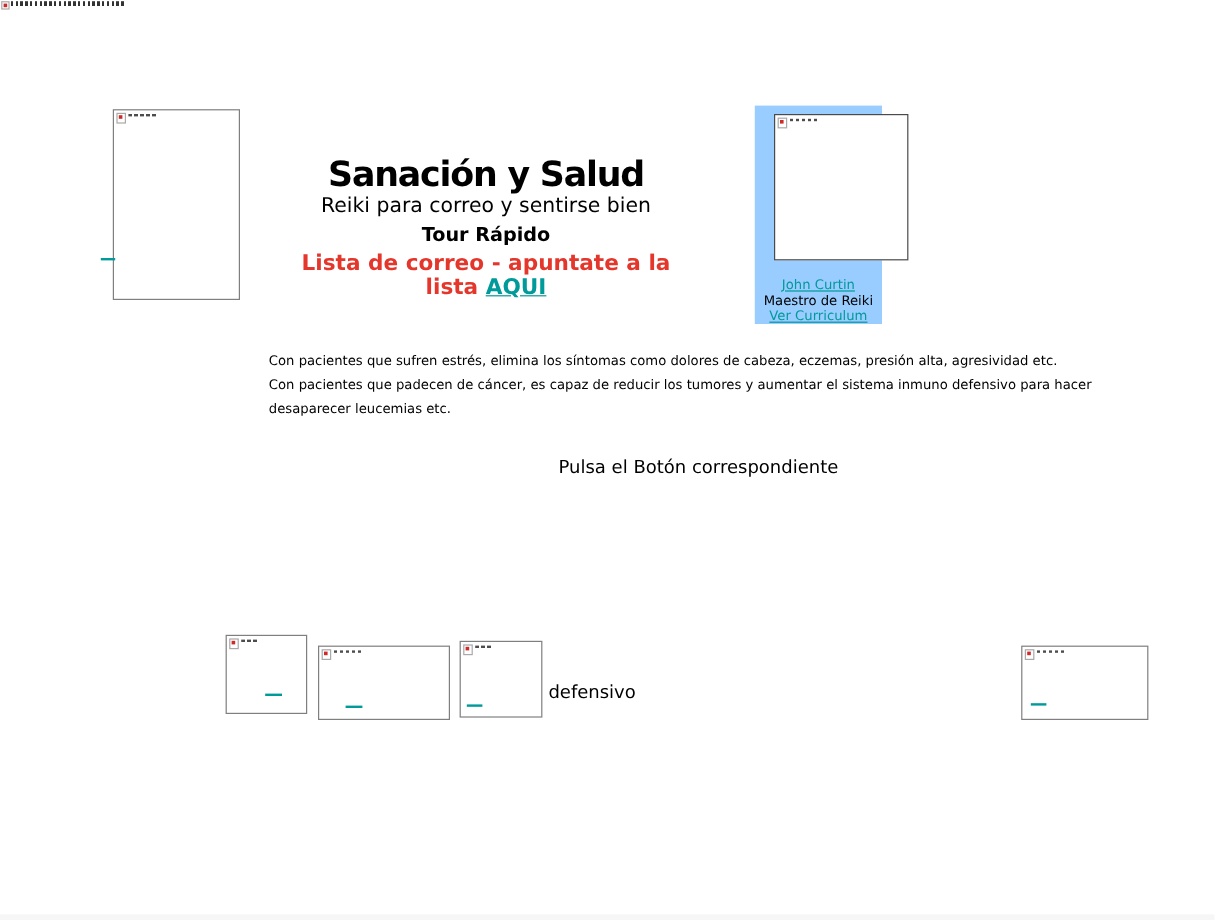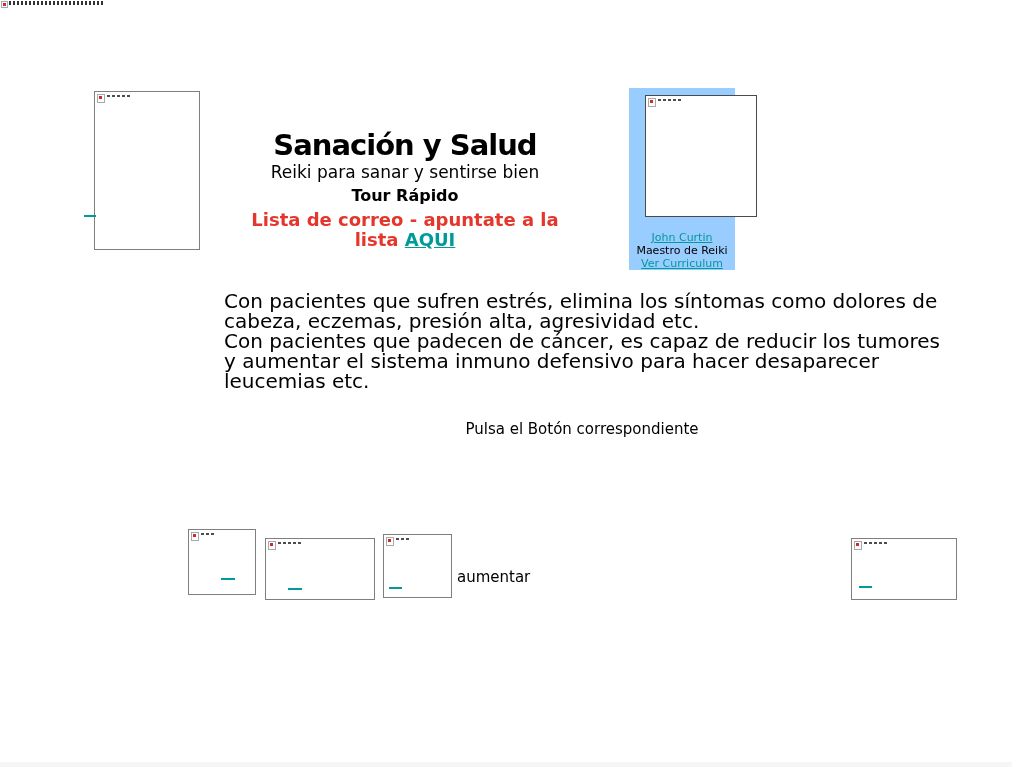--- a/index.html
+++ b/index.html
@@ -43,21 +43,21 @@
   .photo-box  { left:645px; top:95px; width:112px; height:122px; }
   .instructor-text { position:absolute; left:623px; top:231px; width:118px; text-align:center;
     font-size:11px; line-height:13px; }
   .instructor-text a { color:#009a9a; text-decoration:underline; display:block; cursor:pointer; }
   .instructor-text .role { color:#000; }
 
   
   .content { position:absolute; left:224px; top:291px; width:716px; }
   .heading { text-align:center; font-weight:bold; font-size:16px; margin-bottom:7px; }
   .heading .hnum { font-size:20px; }
-  .para { font-size:20px; line-height:20px; text-align:left; }
+  .para { font-size:11px; line-height:20px; text-align:left; }
   .related { font-size:15px; line-height:20px; margin-top:20px; }
   .related a { color:#009a9a; text-decoration:underline; cursor:pointer; }
   .related .sep { color:#000; }
   .cta { text-align:center; font-size:15px; line-height:20px; margin-top:28px; }
 
   .siguiente { position:absolute; left:457px; top:568px; font-size:15px; }
 
   .bottom-strip { position:absolute; left:0; top:762px; width:1024px; height:5px; background:#f6f6f6; }
 </style>
 </head>
@@ -76,21 +76,21 @@
       <span class="alt-lines">
         <span class="alt-line"></span>
         <span class="alt-line short" style="display:block;"></span>
       </span>
     </div>
   </div>
   <span class="dash-link" style="left:84px; top:215px; width:12px;"></span>
 
   <div class="header-block">
     <div class="site-title">Sanación y Salud</div>
-    <div class="site-subtitle">Reiki para sanar y sentirse bien</div>
+    <div class="site-subtitle">Reiki para correo y sentirse bien</div>
     <div class="tour">Tour Rápido</div>
     <div class="maillist">
       <span>Lista de correo - apuntate a la lista</span>
       <a>AQUI</a>
     </div>
   </div>
 
   <div class="blue-panel"></div>
   <div class="box dark-border photo-box">
     <div class="alt-row">
@@ -141,21 +141,21 @@
     <div class="alt-row">
       <span class="alt-icon"></span>
       <span class="alt-lines">
         <span class="alt-line"></span>
         <span class="alt-line short" style="display:block;"></span>
       </span>
     </div>
     <span class="dash-in-box" style="left:5px; bottom:8px; width:13px;"></span>
   </div>
 
-  <div class="siguiente">aumentar</div>
+  <div class="siguiente">defensivo</div>
 
   <div class="box" style="left:851px; top:538px; width:106px; height:62px;">
     <div class="alt-row">
       <span class="alt-icon"></span>
       <span class="alt-lines">
         <span class="alt-line"></span>
         <span class="alt-line short" style="display:block;"></span>
       </span>
     </div>
     <span class="dash-in-box" style="left:7px; bottom:11px; width:13px;"></span>

